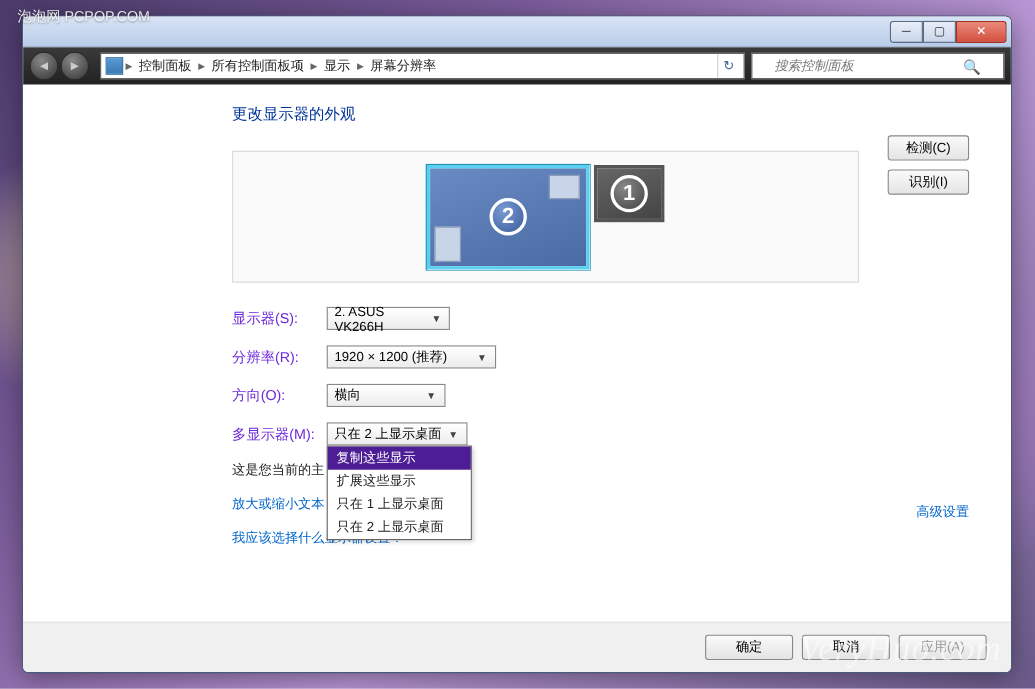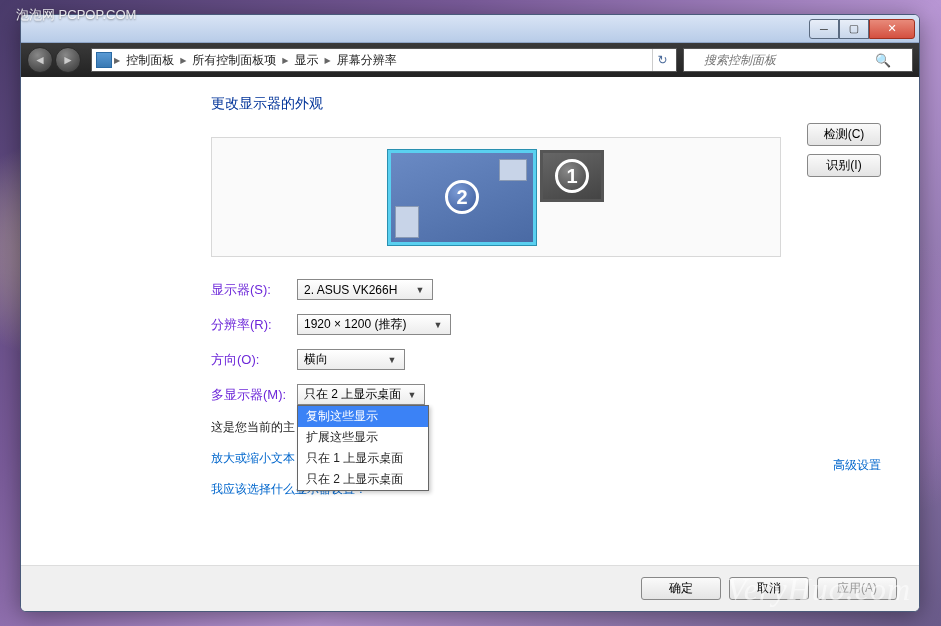--- a/index.html
+++ b/index.html
@@ -256,42 +256,42 @@
   cursor: pointer;
   position: relative;
 }
 .select-arrow {
   margin-left: auto;
   width: 16px;
   text-align: center;
   color: #444;
   font-size: 9px;
 }
-.select.w1 { width: 136px; }
+.select.w1 { width: 112px; }
 .select.w2 { width: 154px; }
 .select.w3 { width: 108px; }
 .select.w4 { width: 128px; }
 .dropdown {
   position: absolute;
   top: 20px;
   left: -1px;
   width: 132px;
   background: #fff;
   border: 1px solid #666;
   box-shadow: 2px 2px 4px rgba(0,0,0,0.2);
   z-index: 20;
 }
 .dropdown-item {
   padding: 2px 8px;
   font-size: 12px;
   color: #222;
   cursor: pointer;
 }
 .dropdown-item.selected {
-  background: #3b82f6;
+  background: #4c1d95;
   color: #fff;
 }
 .info-text {
   font-size: 12px;
   color: #222;
   margin-top: 2px;
 }
 .link-row {
   margin-top: 14px;
 }

